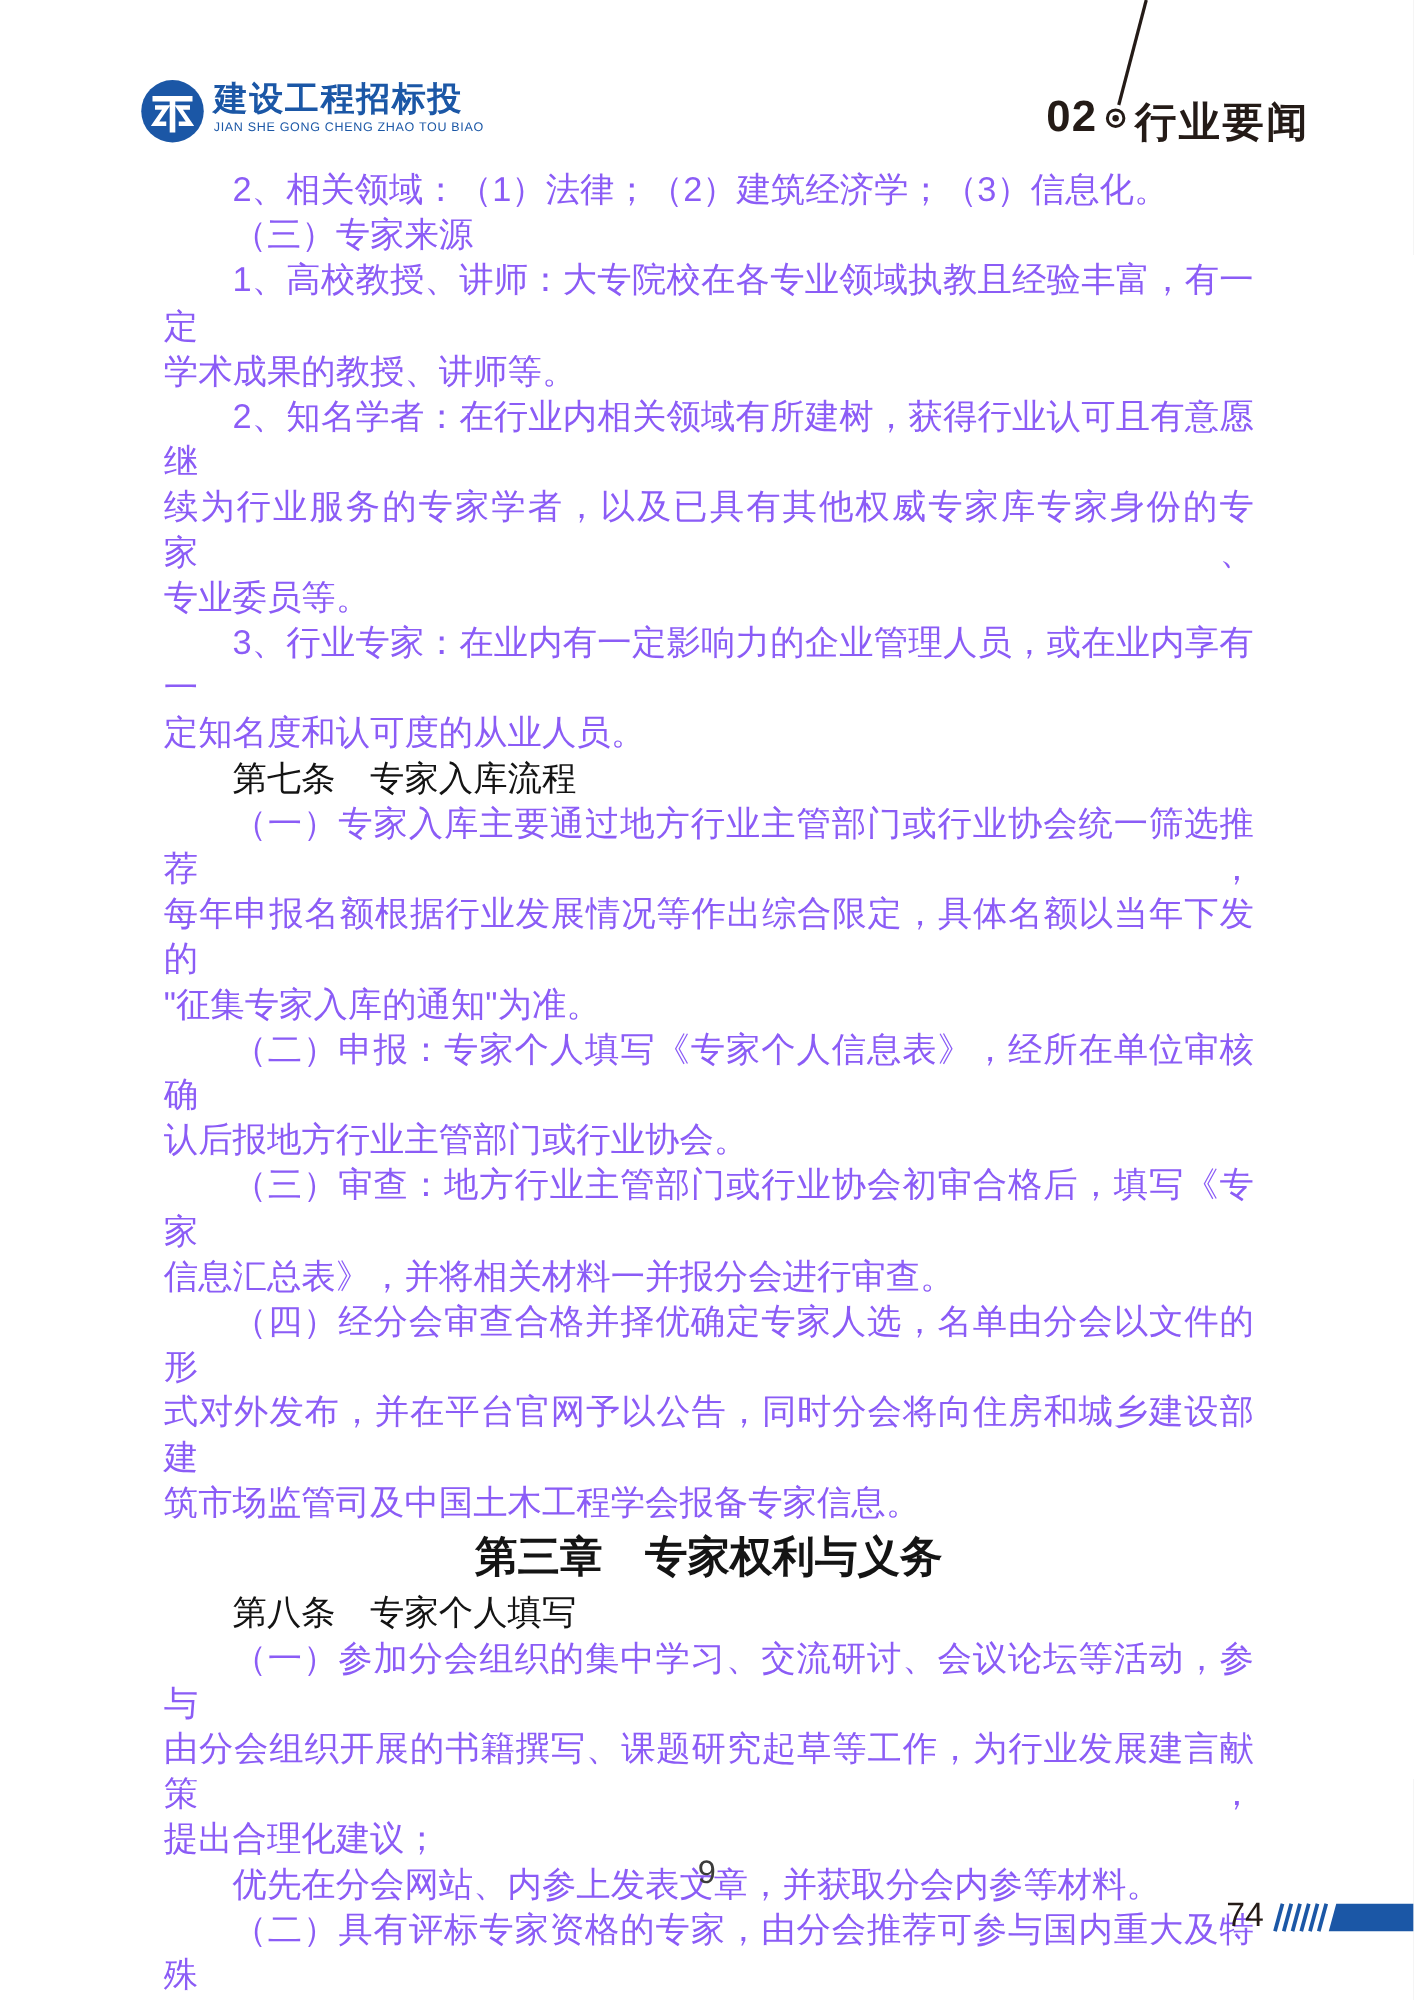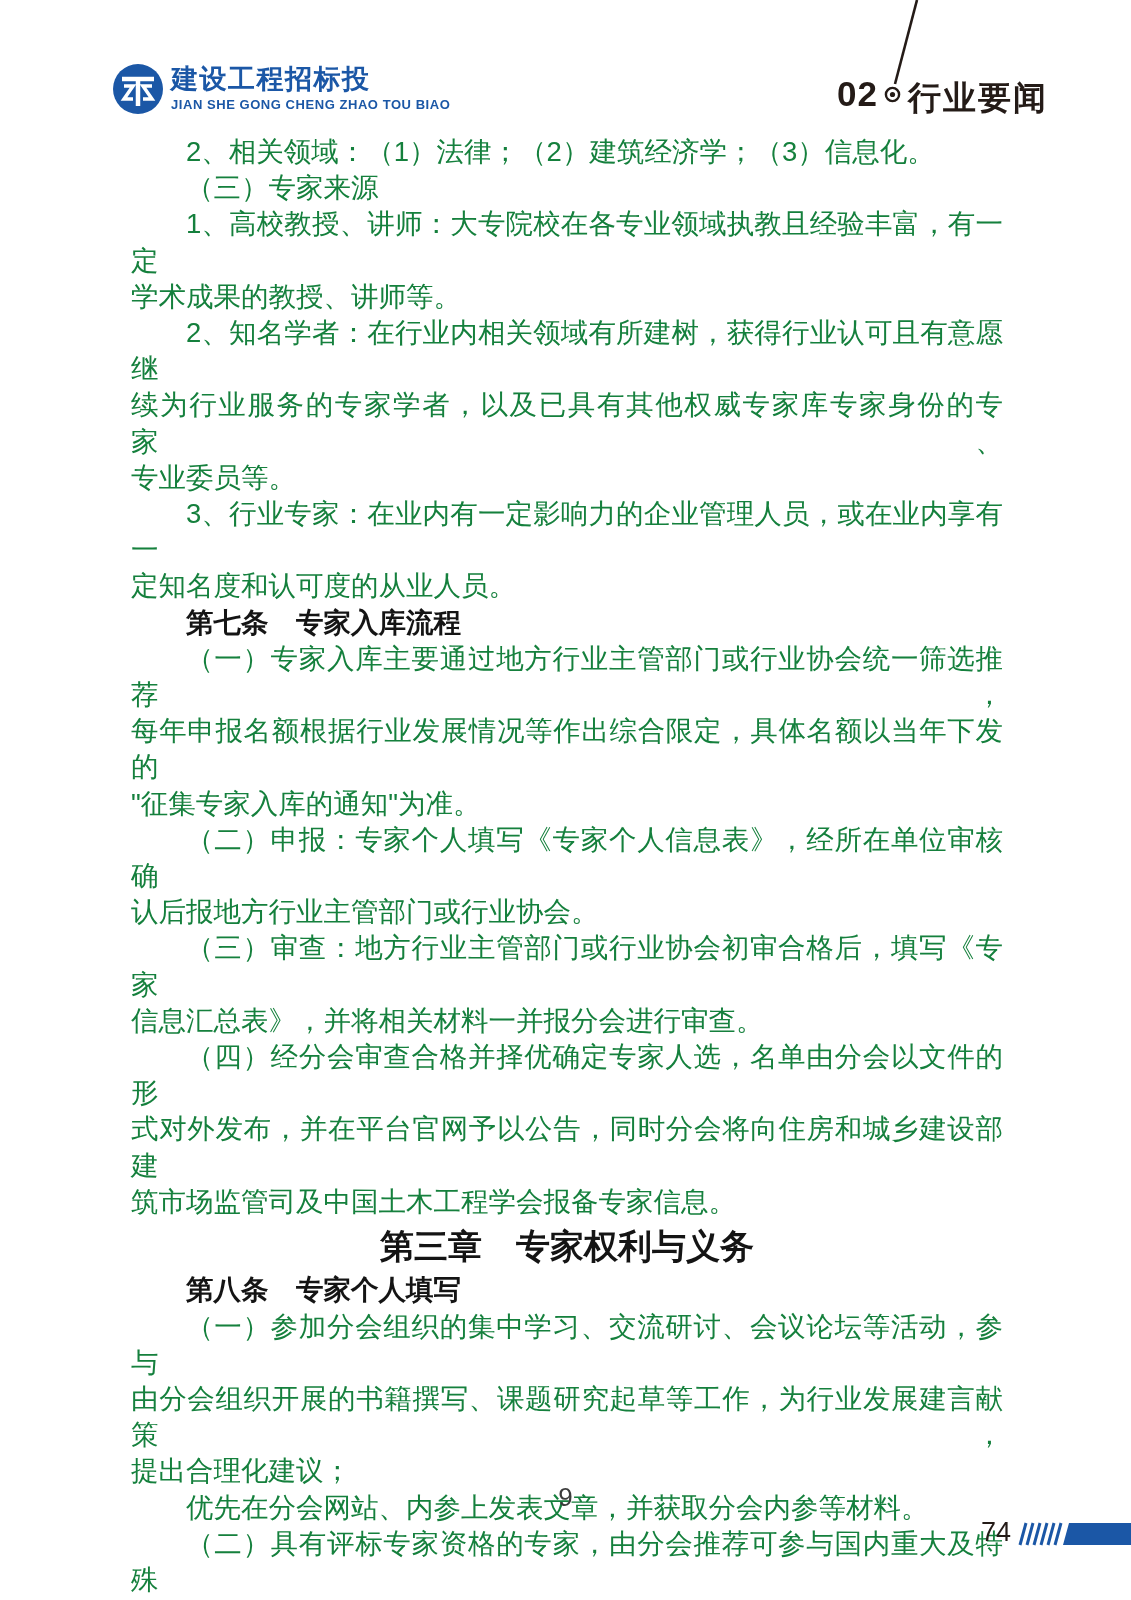--- a/index.html
+++ b/index.html
@@ -10,42 +10,42 @@
   }
   
   .logo{position:absolute;left:112px;top:63px;display:flex;align-items:flex-start;justify-content:space-between;}
   .logo-icon{width:52px;height:52px;flex:0 0 auto;}
   .logo-text{margin-left:7px;padding-top:1px;}
   .logo-title{
     color:#1b57a6;font-weight:bold;font-size:27px;letter-spacing:1.5px;
     line-height:30px;white-space:nowrap;
   }
   .logo-sub{
-    color:#1b57a6;font-weight:bold;font-size:13px;letter-spacing:0.55px;
+    color:#1b57a6;font-weight:normal;font-size:10px;letter-spacing:0.55px;
     margin-top:3px;white-space:nowrap;
   }
   .section-head{position:absolute;left:0;top:0;width:931px;height:120px;}
   .callout-line{position:absolute;left:880px;top:0;}
   .section-number{
     position:absolute;left:837px;top:74px;font-size:35px;font-weight:bold;
     color:#241b17;letter-spacing:1px;
   }
   .pin{position:absolute;left:884px;top:86px;width:17px;height:17px;}
   .section-label{
     position:absolute;left:908px;top:76px;font-size:33px;font-weight:bold;
     color:#241b17;letter-spacing:2px;white-space:nowrap;
   }
   
   .body-lines{position:absolute;left:131px;top:134px;width:872px;}
   .bodyline{
-    font-size:27.5px;line-height:36.2px;color:#15803d;
+    font-size:27.5px;line-height:36.2px;color:#8b5cf6;
     text-align:justify;white-space:normal;
   }
   .bodyline.indent{text-indent:2em;}
-  .bodyline.bold{font-weight:bold;color:#141414;}
+  .bodyline.bold{font-weight:normal;color:#141414;}
   .bodyline.fill{text-align-last:justify;}
   .bodyline.heading{
     text-align:center;text-align-last:center;font-weight:bold;
     font-size:34px;color:#141414;margin:8px 0;
   }
   
   .page-num{
     position:absolute;left:0;top:1482px;width:1131px;text-align:center;
     font-size:26px;color:#3c3c3c;
   }

